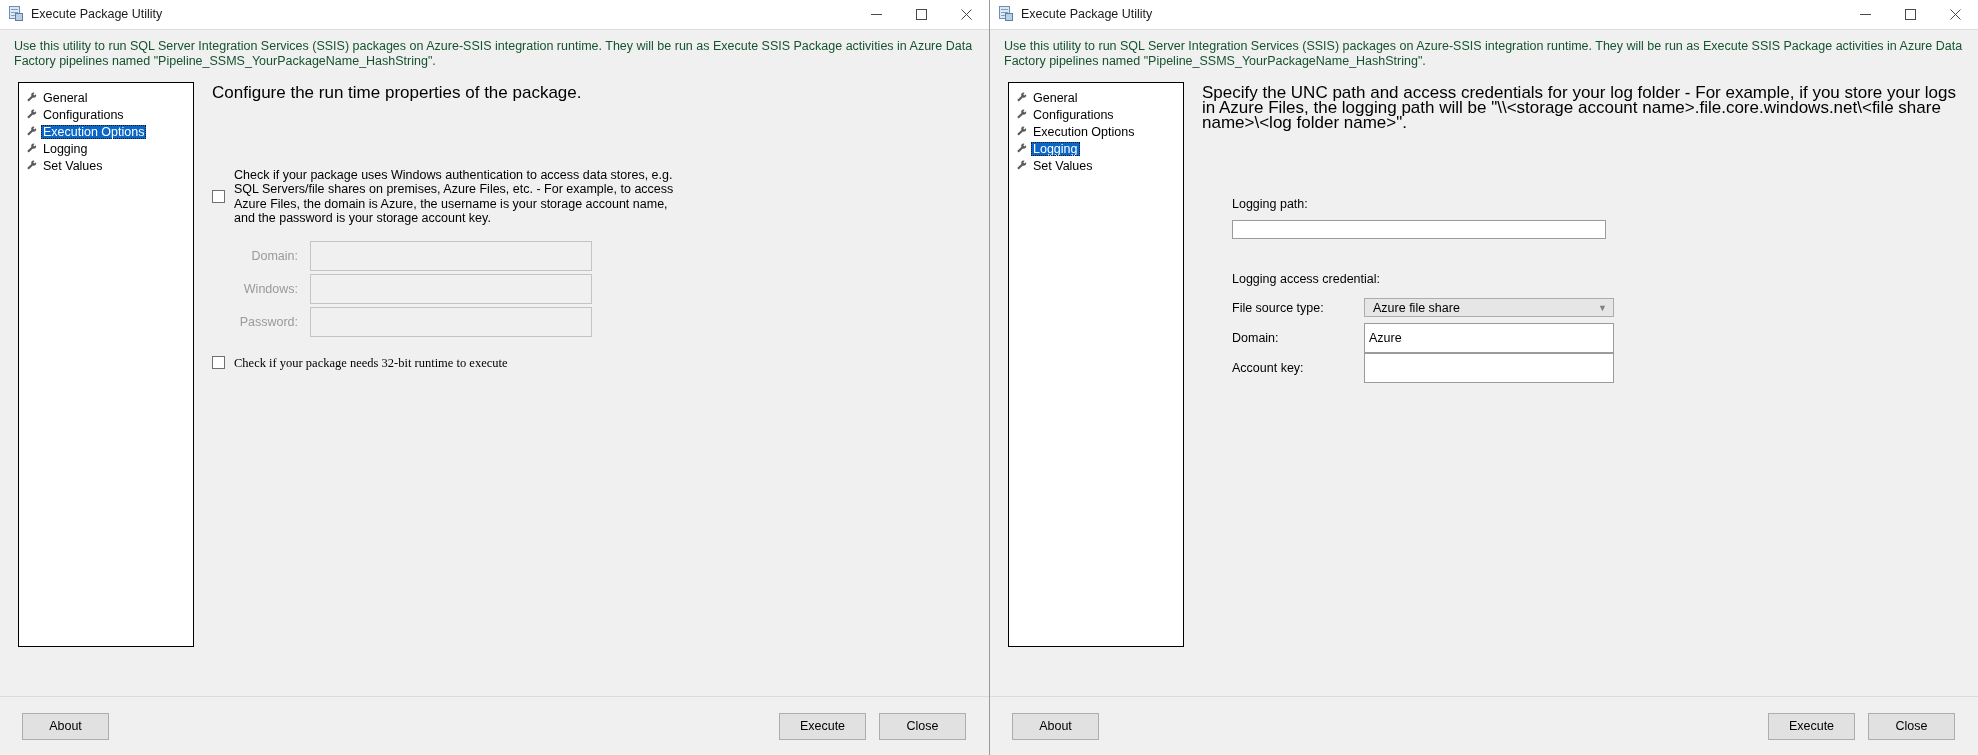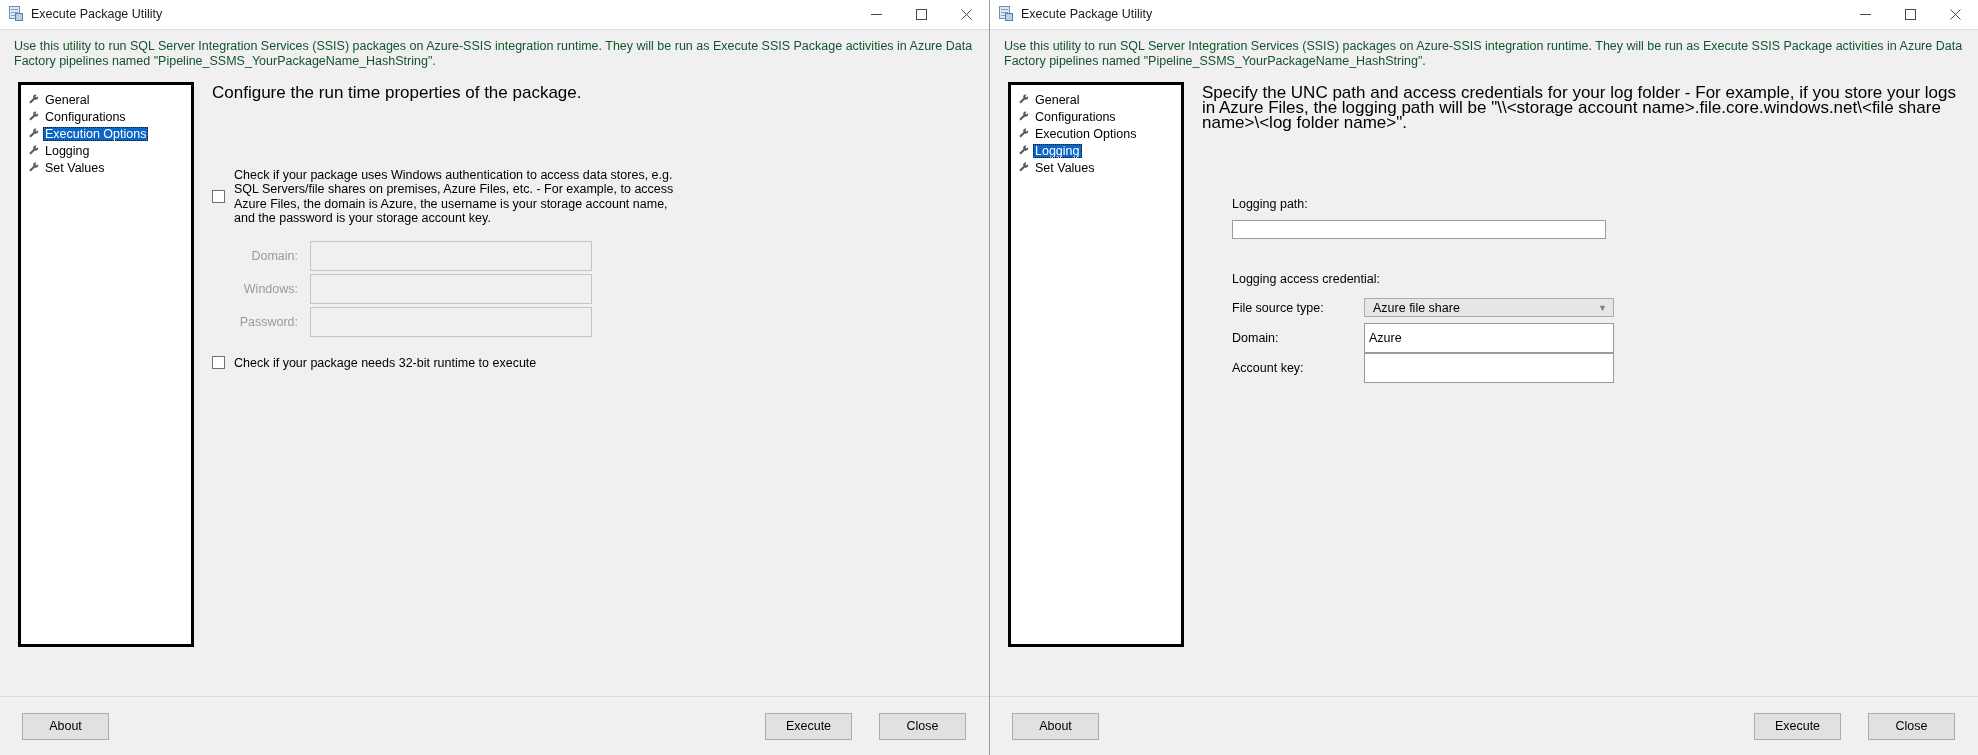--- a/index.html
+++ b/index.html
@@ -96,21 +96,21 @@
 
   .panes {
     display: flex;
     margin: 13px 0 0 18px;
   }
 
   .treeview {
     width: 176px;
     height: 565px;
     background: #ffffff;
-    border: 3px solid #000000;
+    border: 1px solid #000000;
     box-sizing: border-box;
     padding: 6px 0 0 0;
     flex: none;
     overflow: hidden;
   }
   .tree-item {
     display: flex;
     align-items: center;
     height: 17px;
     padding-left: 6px;
@@ -197,20 +197,21 @@
   .textbox.enabled {
     background: #ffffff;
     border: 1px solid #9b9b9b;
     color: #000;
   }
   .tb-w280 { width: 282px; }
 
   .check-row {
     display: flex;
     margin-top: 25px;
+    font-family: Liberation Serif, serif;
   }
   .check-row .lbl { margin-left: 9px; font-size: 12.5px; }
 
   
   .log-section { margin-top: 67px; }
   .log-label {
     font-size: 12.5px;
     margin-left: 30px;
     margin-bottom: 9px;
   }
@@ -285,21 +286,21 @@
     display: inline-flex;
     align-items: center;
     justify-content: center;
     cursor: default;
   }
   .btn-about { margin-left: 22px; }
   .btn-right-group {
     margin-left: auto;
     margin-right: 23px;
     display: flex;
-    gap: 27px;
+    gap: 13px;
   }
 </style>
 </head>
 <body>
 
 <div class="screen">
 
   <div class="window left">
 
     <div class="titlebar">

